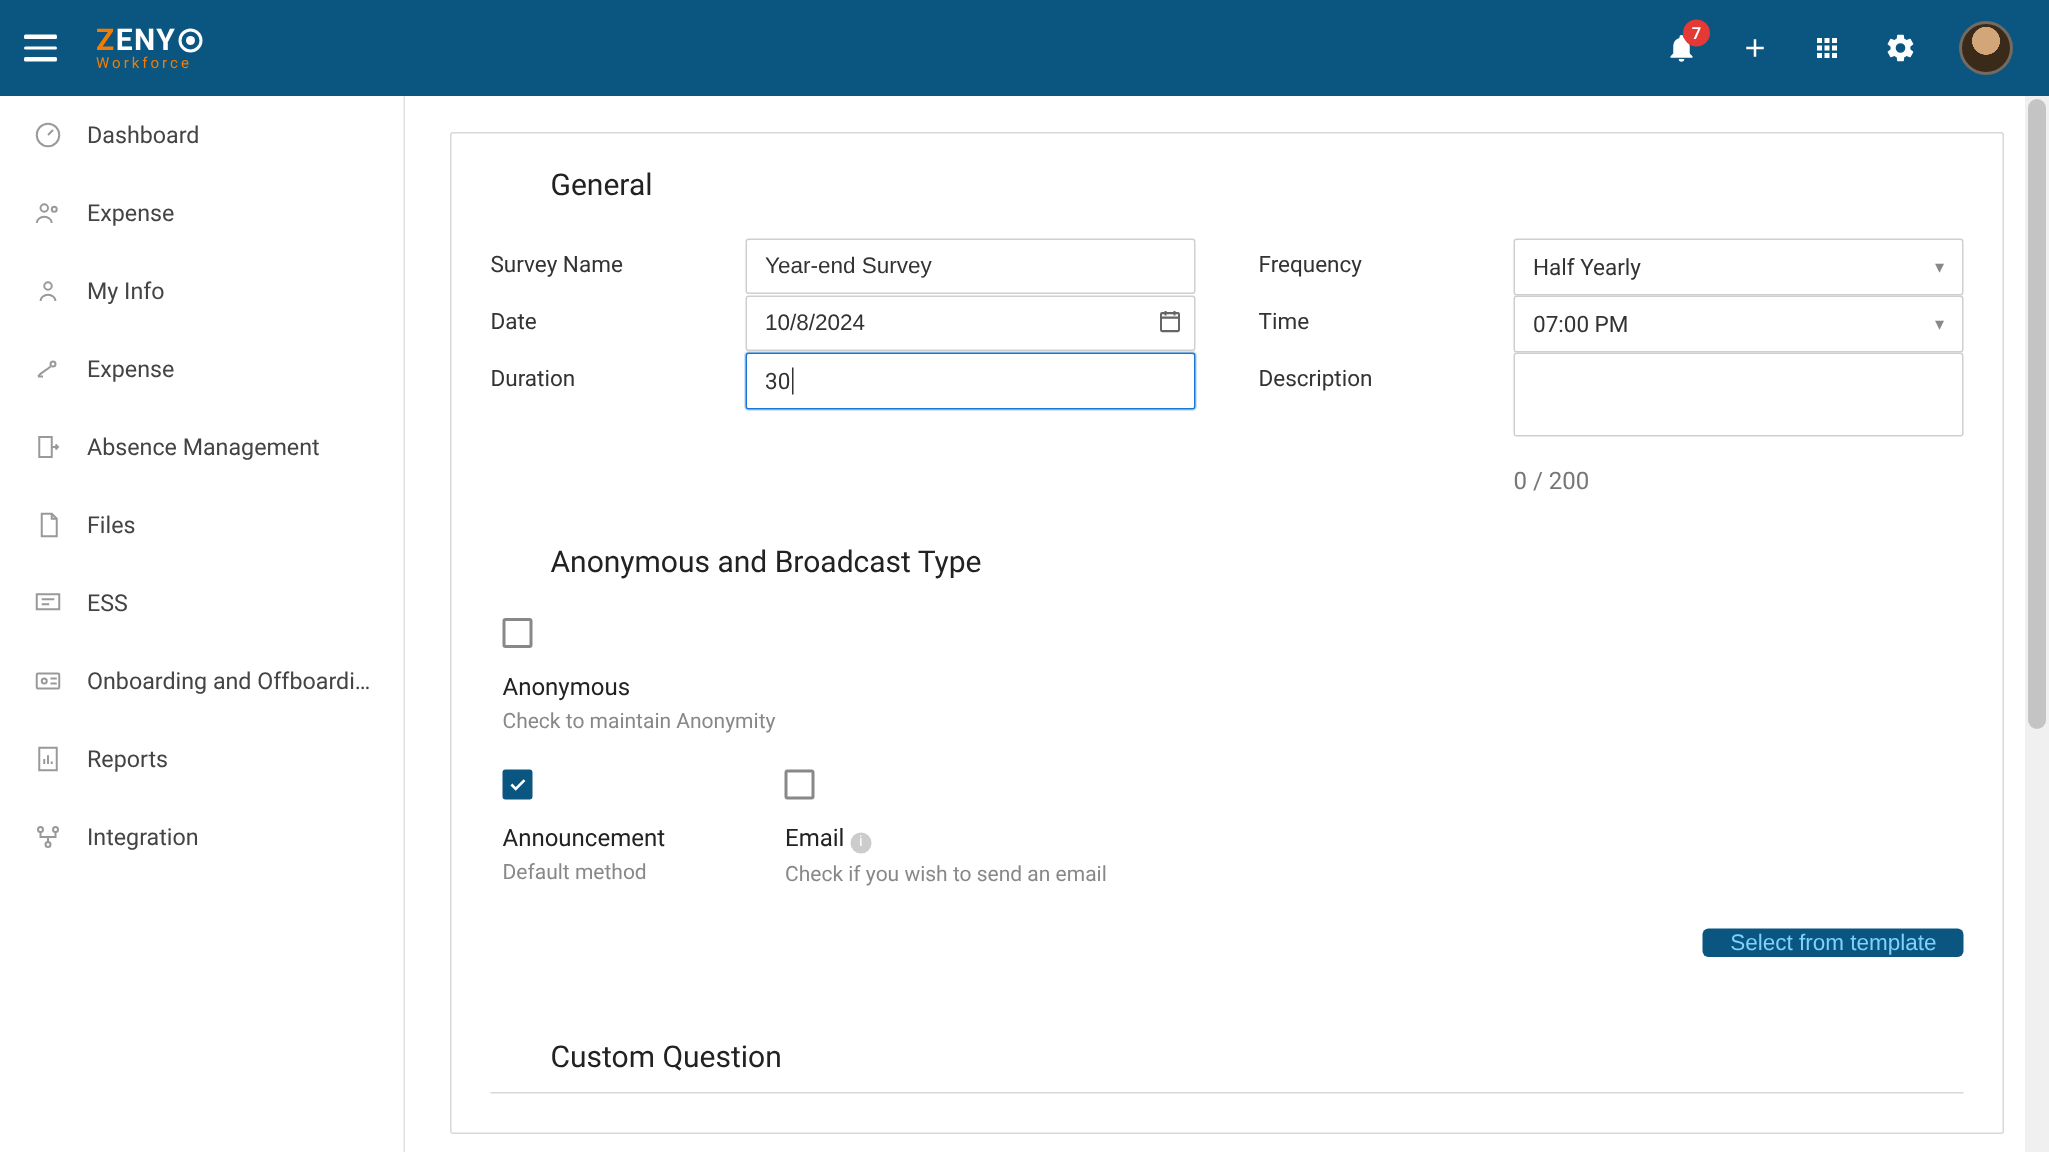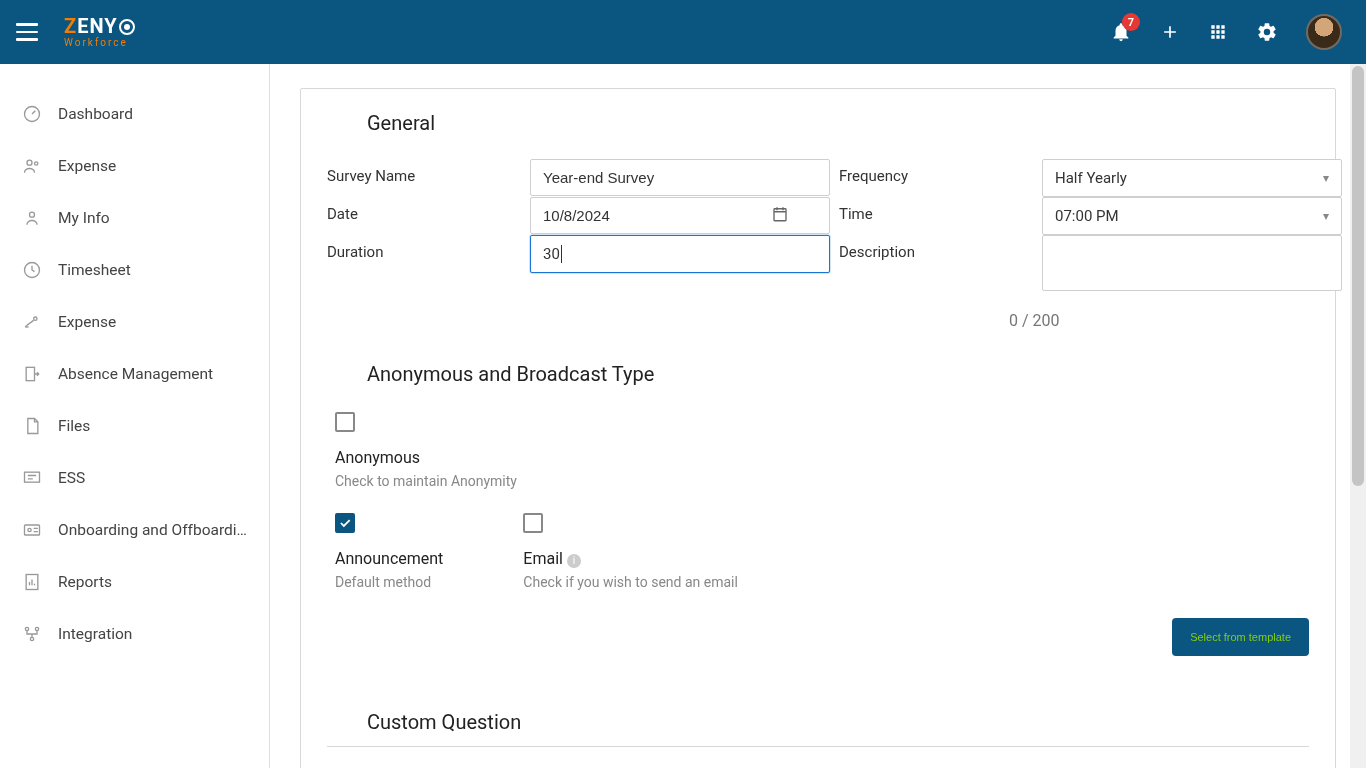--- a/index.html
+++ b/index.html
@@ -48,21 +48,21 @@
   .avatar {
     width: 36px; height: 36px; border-radius: 50%;
     background: radial-gradient(circle at 50% 35%, #d2a679 35%, #3a2a1a 36%);
     border: 2px solid rgba(255,255,255,0.3);
   }
 
   
   .container { display: flex; height: calc(768px - 64px); }
   .sidebar {
     width: 270px; border-right: 1px solid #e0e0e0;
-    padding-top: 24px;
+    padding-top: 0;
     background:#fff;
   }
   .side-item {
     display: flex; align-items: center; gap: 16px;
     padding: 16px 22px;
     color: #444; font-size: 15.5px;
     cursor: pointer;
     white-space: nowrap; overflow: hidden; text-overflow: ellipsis;
   }
   .side-item .sicon {
@@ -92,21 +92,21 @@
   .section-title { font-size: 20px; color:#222; margin-bottom: 24px; margin-left: 40px;}
   .form-grid {
     display: grid;
     grid-template-columns: 170px 300px 1fr 170px 300px;
     align-items: start;
   }
   .form-grid .gap { grid-column: 3; }
   .flabel { font-size: 15px; color:#333; padding-top:8px;}
   .finput, .fselect, .ftextarea {
     width: 100%; border:1px solid #cfcfcf; border-radius:2px;
-    padding: 9px 12px; font-size:15px; color:#333; background:#fff;margin-left:33px;
+    padding: 9px 12px; font-size:15px; color:#333; background:#fff;
   }
   .finput.focused { border-color:#1976d2; box-shadow:0 0 0 1px rgba(25,118,210,0.2);}
   .fselect { position:relative; display:flex; align-items:center; justify-content:space-between; cursor:pointer;}
   .fselect .chev { color:#888; font-size:12px;}
   .date-wrap { position:relative; }
   .date-wrap .cal-btn { position:absolute; right:8px; top:50%; transform:translateY(-50%); color:#666; cursor:pointer;}
   .ftextarea { height:56px; resize:none;}
   .char-count { text-align:left; font-size:16px; color:#777; margin-top:16px;}
 
   .section-title.mt { margin-top: 32px; }
@@ -119,23 +119,23 @@
   .check-row .chk.checked { background:#0a5681; border-color:#0a5681; color:#fff;}
   .check-row .ctext .ctitle { font-size:16px; color:#222;}
   .check-row .ctext .chelp { font-size:14px; color:#888; margin-top:6px;}
   .email-row { display:flex; gap:80px; margin-left:8px;}
   .info-dot { display:inline-block; width:14px;height:14px;border-radius:50%;background:#ccc;color:#fff;font-size:10px;line-height:14px;text-align:center;margin-left:4px;}
 
   .template-btn {
     position: relative;
     float: right;
     margin-top: 6px;
-    background:#0a5681; color:#84cc16;
+    background:#0a5681; color:#7dd3fc;
     border:none; border-radius:4px;
-    padding: 13px 18px; font-size:11px; cursor:pointer;
+    padding: 1px 18px; font-size:15px; cursor:pointer;
   }
 
   .section-title.cq { margin-top: 54px; margin-bottom:12px;}
 
   
   .scroll-track {
     position:absolute; right:0; top:64px; width:16px; height:calc(768px - 64px);
     background:#f0f0f0;
   }
   .scroll-thumb {
@@ -212,29 +212,20 @@
       <span class="lbl">Expense</span>
     </div>
     <div class="side-item">
       <span class="sicon">
           <svg width="20" height="20" viewBox="0 0 24 24" fill="none" stroke="#999" stroke-width="1.6">
             <circle cx="12" cy="8" r="3"></circle>
             <path d="M6 20c0-3 3-5 6-5s6 2 6 5"></path>
           </svg>
         </span>
       <span class="lbl">My Info</span>
-    </div>
-    <div class="side-item">
-      <span class="sicon">
-          <svg width="20" height="20" viewBox="0 0 24 24" fill="none" stroke="#999" stroke-width="1.6">
-            <circle cx="12" cy="12" r="9"></circle>
-            <path d="M12 7v5l3 2"></path>
-          </svg>
-        </span>
-      <span class="lbl">Timesheet</span>
     </div>
     <div class="side-item">
       <span class="sicon">
           <svg width="20" height="20" viewBox="0 0 24 24" fill="none" stroke="#999" stroke-width="1.6">
             <path d="M4 18c3-4 7-5 10-8"></path>
             <circle cx="16" cy="8" r="2"></circle>
             <path d="M4 18h4"></path>
           </svg>
         </span>
       <span class="lbl">Expense</span>

